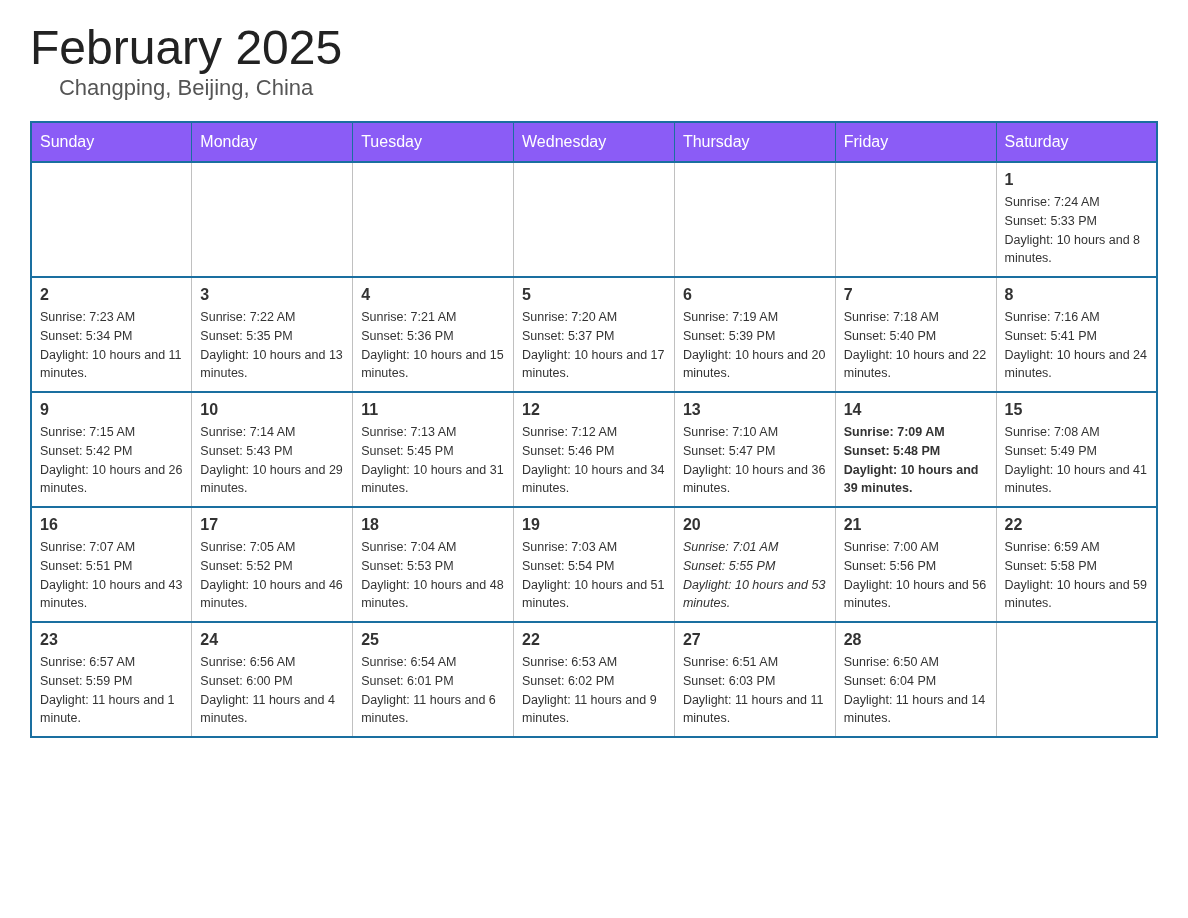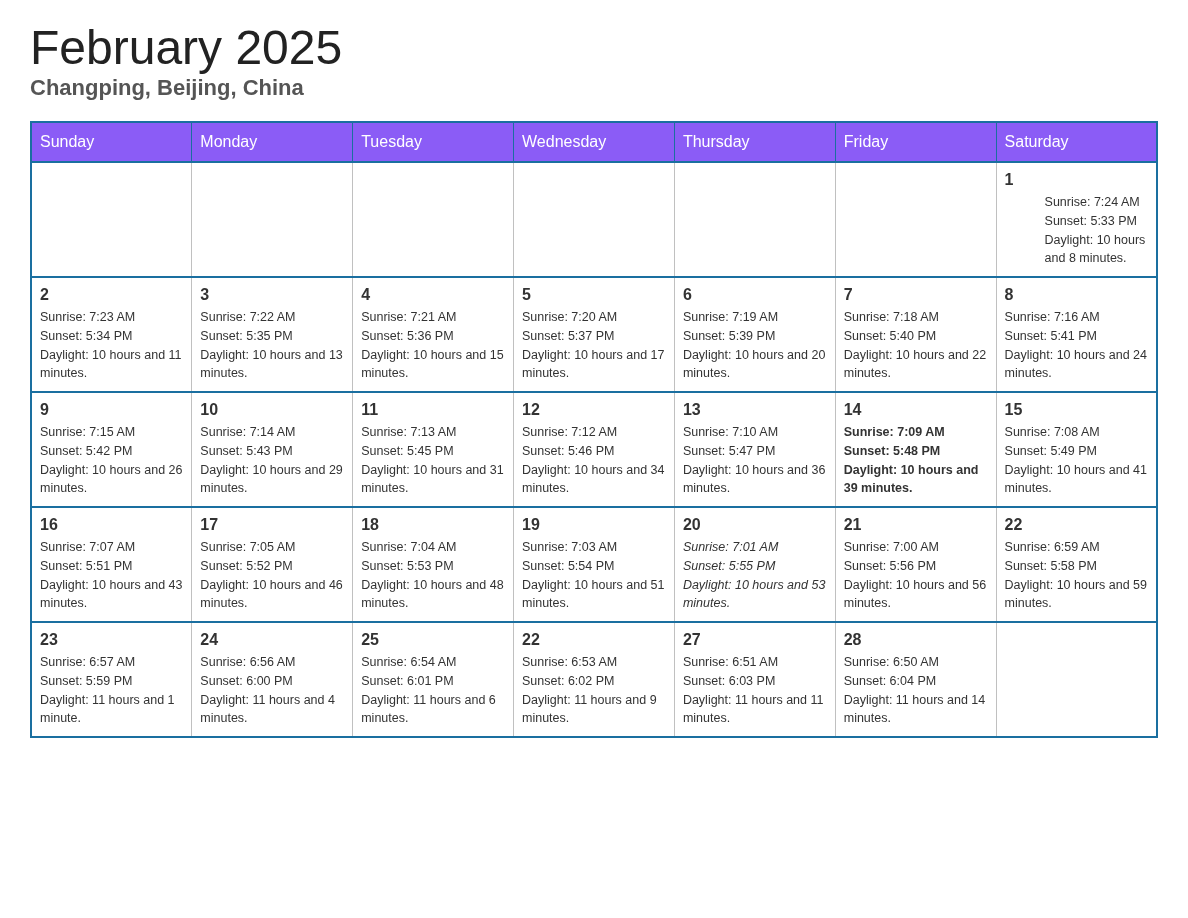--- a/index.html
+++ b/index.html
@@ -21,30 +21,30 @@
       font-weight: bold;
       color: #333;
     }
     .logo-blue {
       font-size: 28px;
       font-weight: bold;
       color: #1a7ab5;
       margin-left: 2px;
     }
     .title-section {
-      text-align: left;
+      text-align: center;
     }
     .title-section h1 {
       font-size: 48px;
       font-weight: normal;
       color: #222;
     }
     .title-section h2 {
       font-size: 22px;
-      font-weight: bold;
+      font-weight: normal;
       color: #555;
     }
     .calendar {
       width: 100%;
       border-collapse: collapse;
       border: 2px solid #1a6fa0;
     }
     .calendar th {
       background-color: #8b5cf6;
       color: #fff;
@@ -118,21 +118,21 @@
   <tbody id="calendar-body">
   <tr>
         <td class="empty-cell"></td>
         <td class="empty-cell"></td>
         <td class="empty-cell"></td>
         <td class="empty-cell"></td>
         <td class="empty-cell"></td>
         <td class="empty-cell"></td>
         <td>
           <span class="day-number">1</span>
-          <div class="day-info" style="white-space: pre-line; margin-left: 40px;">Sunrise: 7:24 AM
+          <div class="day-info" style="white-space: pre-line;">Sunrise: 7:24 AM
 Sunset: 5:33 PM
 Daylight: 10 hours and 8 minutes.</div>
         </td>
       </tr>
       <tr>
         <td>
           <span class="day-number">2</span>
           <div class="day-info" style="white-space: pre-line;">Sunrise: 7:23 AM
 Sunset: 5:34 PM
 Daylight: 10 hours and 11 minutes.</div>

